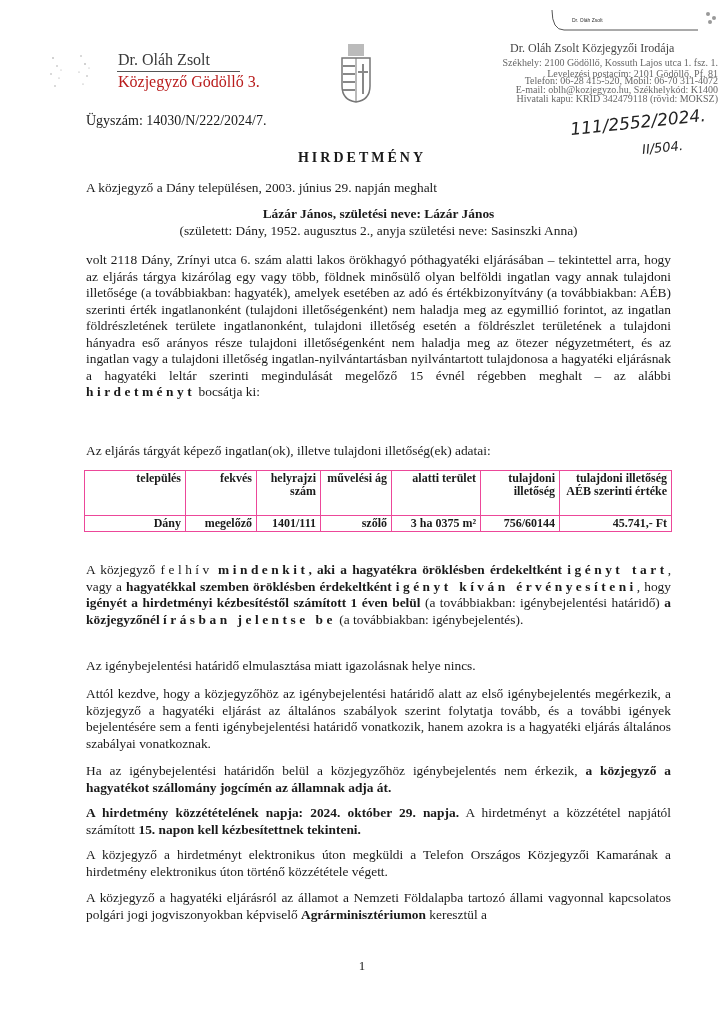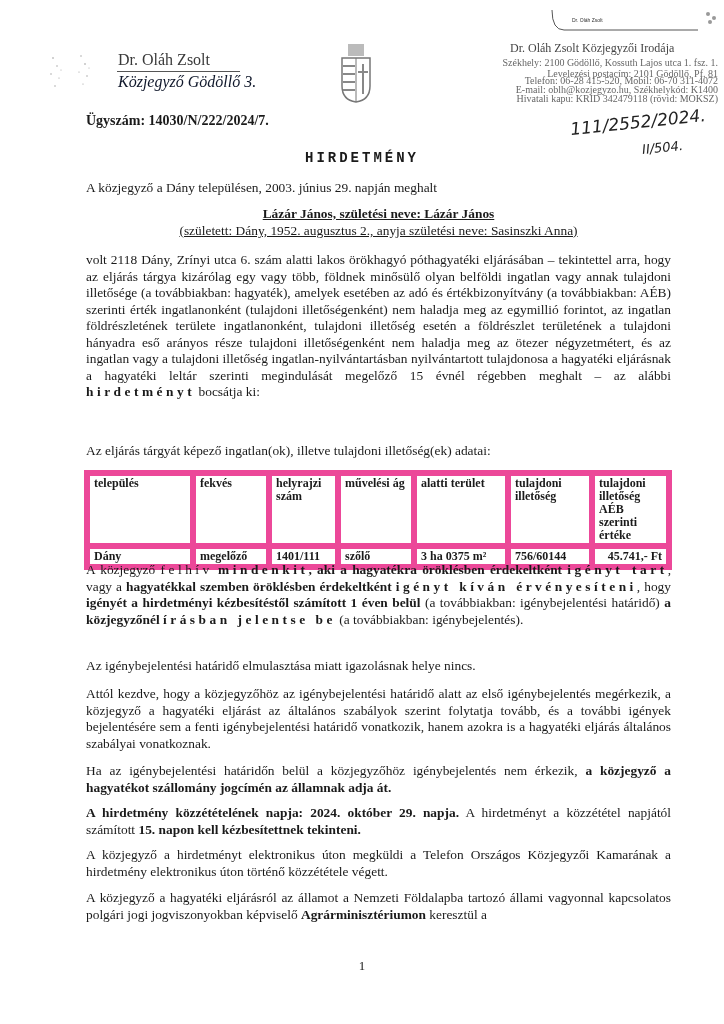--- a/index.html
+++ b/index.html
@@ -1,37 +1,37 @@
 <!DOCTYPE html>
 <html><head>
 <meta charset="utf-8">
 <style>
   html, body { margin:0; padding:0; background:#ffffff; }
   body { width:724px; height:1024px; position:relative; overflow:hidden;
          font-family:"Liberation Serif", "DejaVu Serif", serif; color:#1a1a1a; }
   .abs { position:absolute; }
   .lh-left-name { left:118px; top:51px; font-size:16px; color:#3a3a3a; }
   .lh-left-rule { left:117px; top:71px; width:123px; height:1px; background:#555; }
-  .lh-left-sub { left:118px; top:73px; font-size:16px; color:#0f172a;font-style:italic; }
+  .lh-left-sub { left:118px; top:73px; font-size:16px; color:#b91c1c; }
   .speckle { left:45px; top:48px; width:60px; height:50px; }
   .crest { left:336px; top:42px; width:40px; height:62px; }
   .stamp { left:548px; top:6px; width:174px; height:26px; }
   .stamp-text { left:572px; top:17px; font-size:5px; font-family:"Liberation Sans", sans-serif; color:#333; }
   .lh-right-title { left:510px; top:41px; font-size:12px; color:#444; }
   .lh-right-line { right:6px; font-size:10px; color:#666; text-align:left; white-space:nowrap; }
-  .case { left:86px; top:113px; font-size:14px; font-weight:bold; }
+  .case { left:86px; top:113px; font-size:14px; font-weight:normal; }
   .handwrite1 { left:570px; top:112px; font-size:17px; font-family:"DejaVu Sans", sans-serif; font-style:italic; color:#222; transform:rotate(-6deg); }
   .handwrite2 { left:642px; top:140px; font-size:13px; font-family:"DejaVu Sans", sans-serif; font-style:italic; color:#222; transform:rotate(-6deg); }
-  .title { left:0; width:724px; top:150px; text-align:center; font-size:14px; font-weight:bold; letter-spacing:3px;font-family:Liberation Mono, monospace; }
+  .title { left:0; width:724px; top:150px; text-align:center; font-size:14px; font-weight:bold; letter-spacing:3px; }
   .p { left:86px; width:585px; font-size:13.4px; line-height:16.5px; text-align:justify; }
-  .center { text-align:center;text-decoration:underline; }
+  .center { text-align:center; }
   .b { font-weight:bold; }
   .sp { letter-spacing:3.5px; font-weight:bold; }
   table.prop { position:absolute; left:84px; top:470px; width:588px; border-collapse:collapse; font-size:12px; }
-  table.prop td { border:6px solid #ec4899; padding:1px 4px; vertical-align:top; line-height:13px; }
+  table.prop td { border:1px solid #ec4899; padding:1px 4px; vertical-align:top; line-height:13px;text-align:right; }
   table.prop tr.hdr td { font-weight:bold; height:42px; }
   table.prop tr.row td { font-weight:bold; }
   .num { text-align:right; }
   .pageno { left:0; width:724px; top:958px; text-align:center; font-size:13px; }
 </style>
 </head>
 <body>
 
 <svg class="abs speckle" viewBox="0 0 60 50">
   <g fill="#999">

